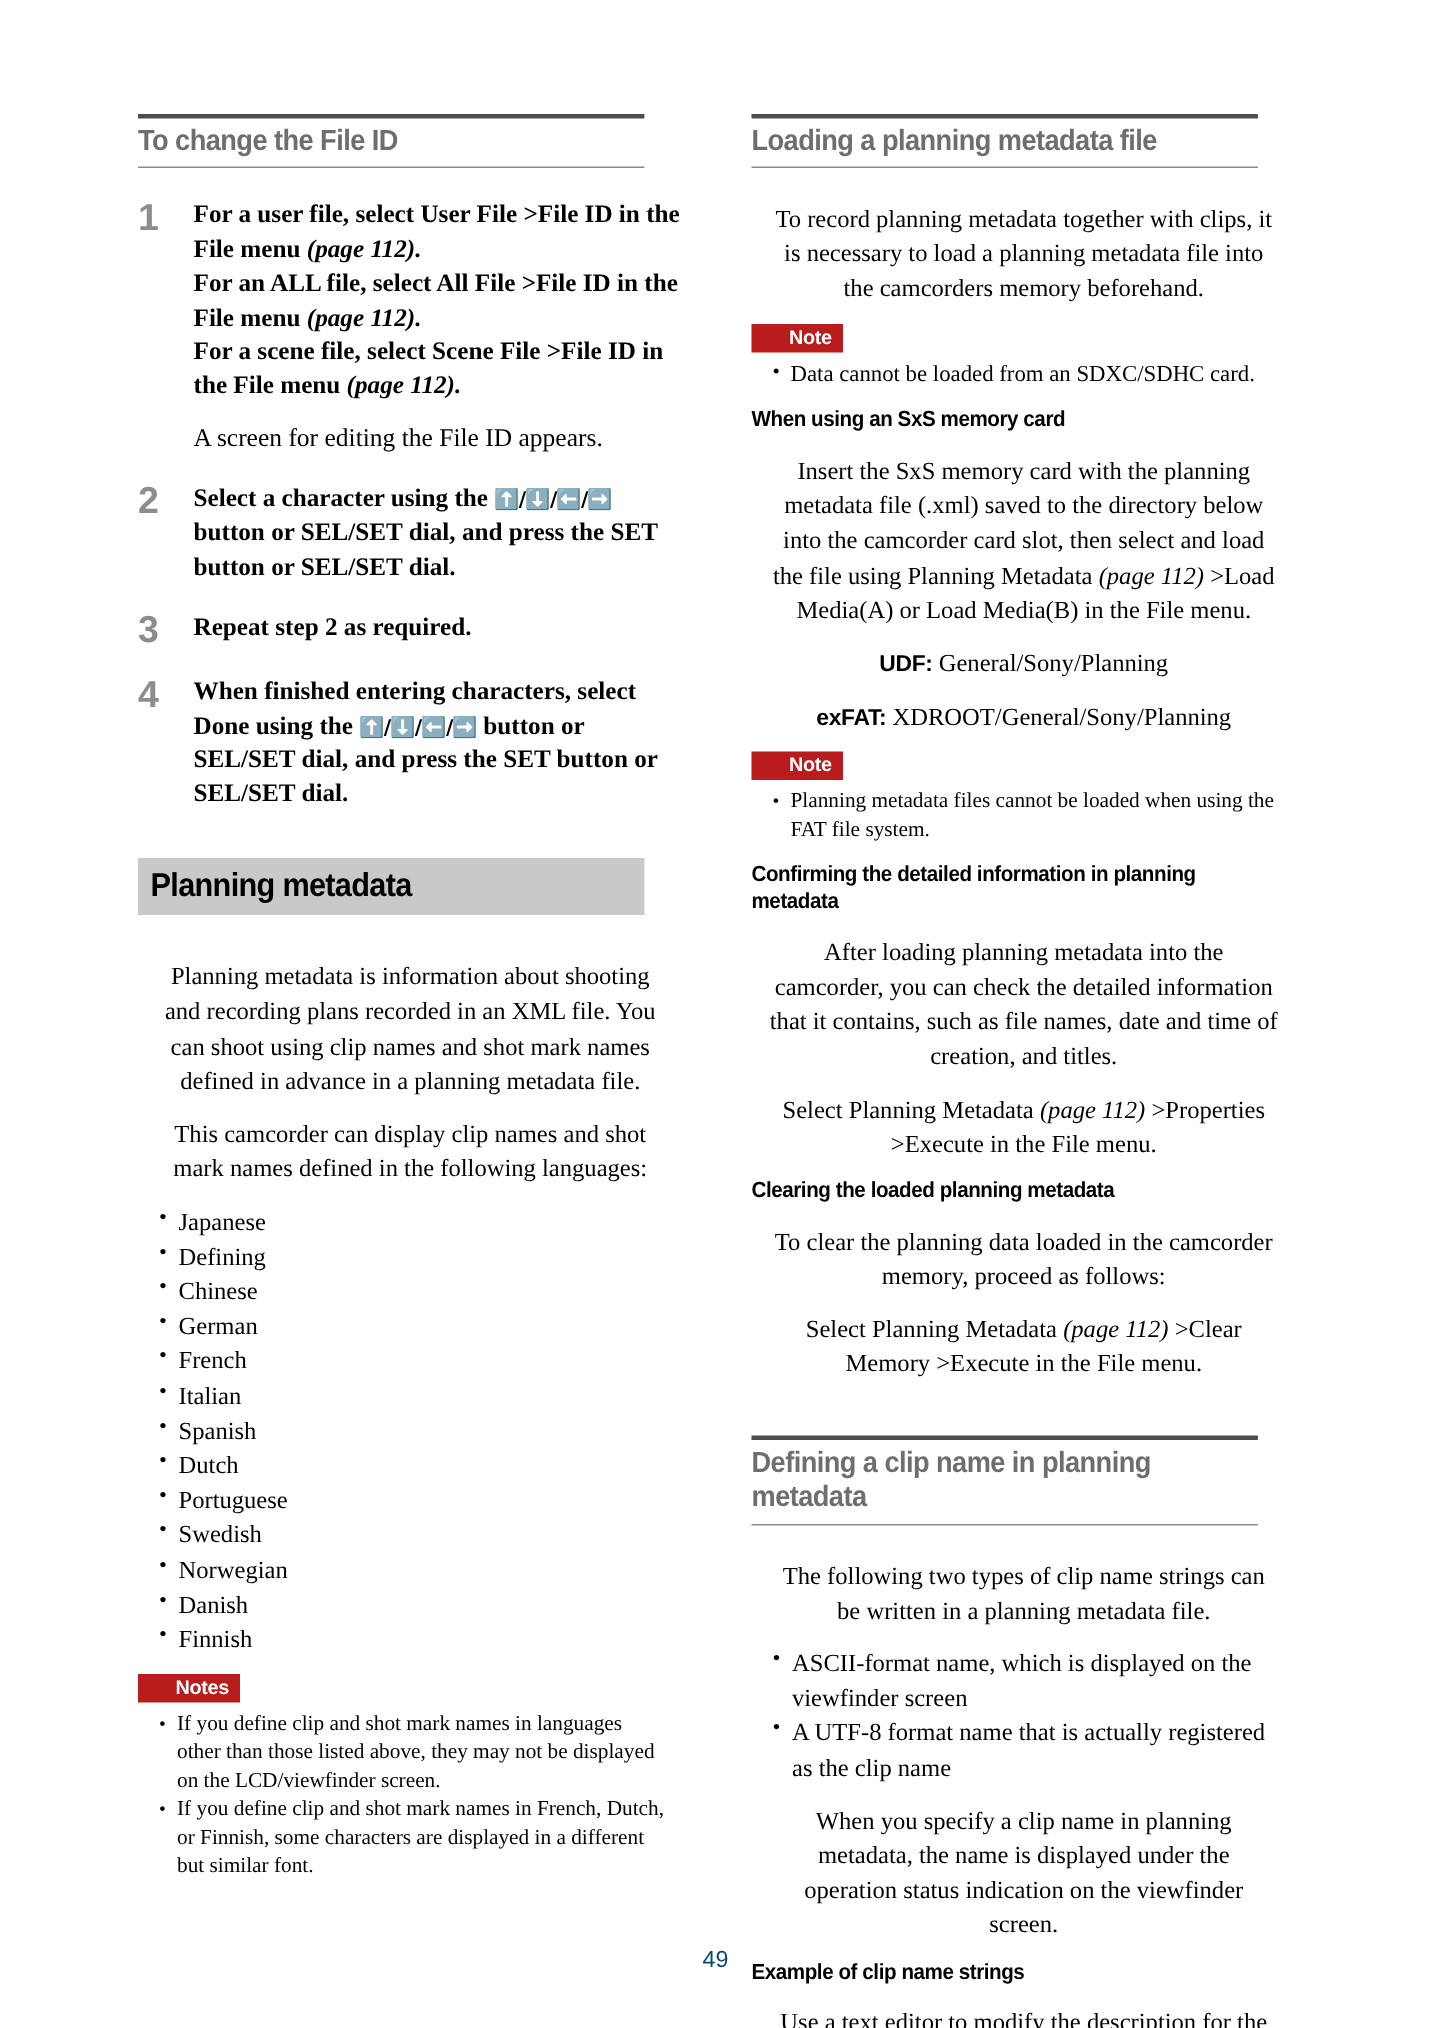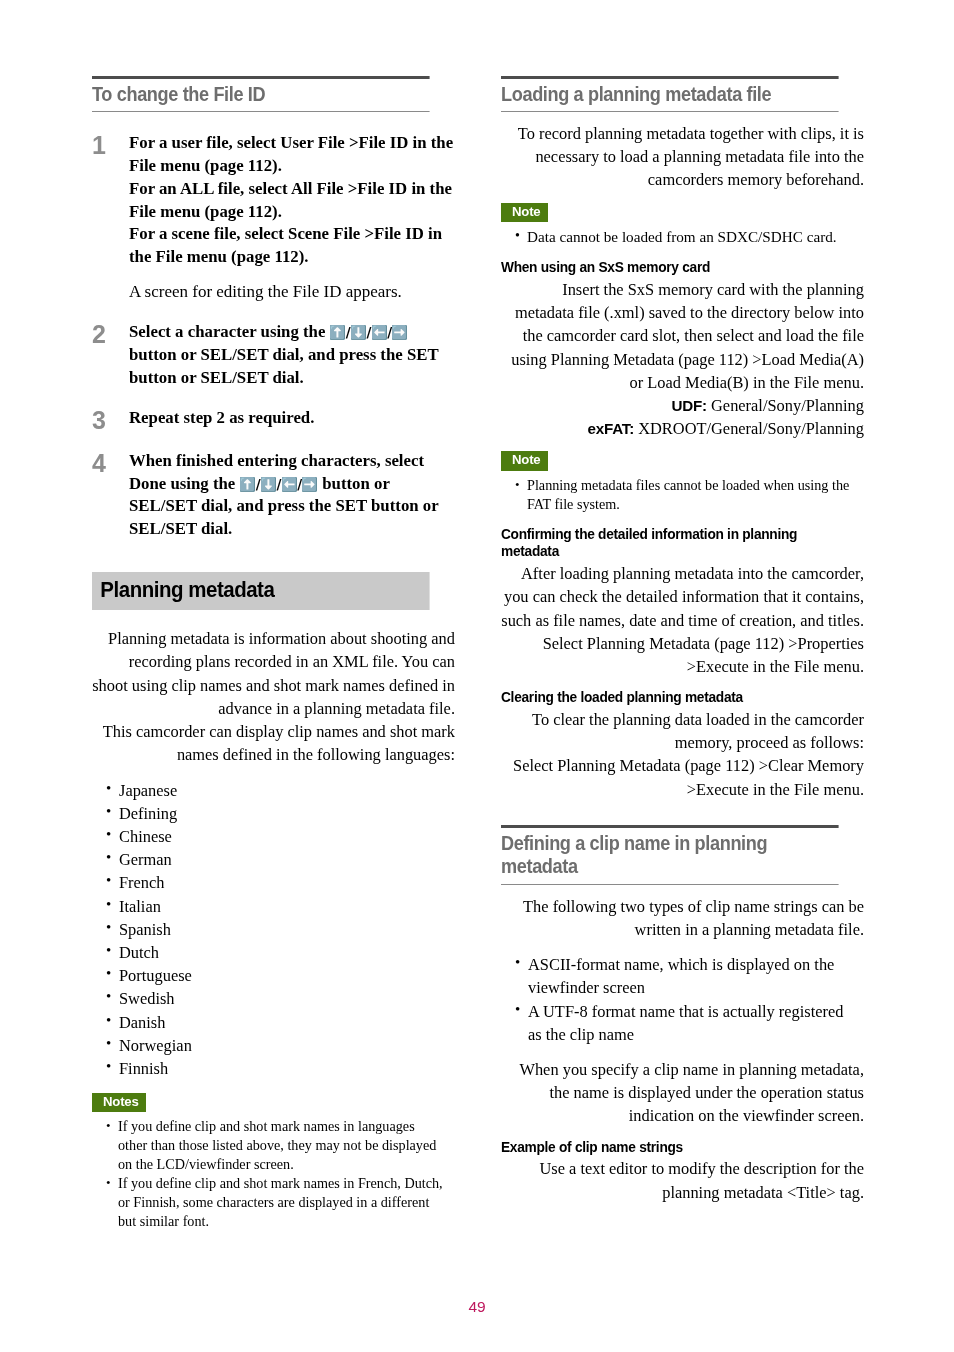--- a/index.html
+++ b/index.html
@@ -74,27 +74,27 @@
     color: #000;
     letter-spacing: -0.3px;
     line-height: 1.22;
     margin: 11px 0 1px 0;
     transform: scaleX(0.94);
     transform-origin: left center;
   }
 
   
   p.body {
-    margin: 0;
+    margin: 12px;
     font-size: 16.4px;
     line-height: 1.415;
-    text-align: right;
-  }
-
-  .ital { }
+    text-align: center;
+  }
+
+  .ital { font-style: italic; }
   .bsans {
     font-family: "Liberation Sans", sans-serif;
     font-weight: bold;
     font-size: 15.2px;
     letter-spacing: -0.2px;
   }
 
   
   .steps { margin-top: 20px; }
   .step {
@@ -159,41 +159,41 @@
   ul.blist.mid li {
     font-size: 15.2px;
     line-height: 1.35;
     padding-left: 14px;
   }
   ul.blist.mid li::before { font-size: 14px; top: 0px; }
 
   
   .note-badge {
     display: inline-block;
-    background: #4d7c0f;
+    background: #b91c1c;
     color: #ffffff;
     font-family: "Liberation Sans", sans-serif;
     font-weight: bold;
     font-size: 13.2px;
     letter-spacing: -0.2px;
-    padding: 1px 7px 2px 11px;
+    padding: 1px 7px 2px 25px;
     line-height: 1.22;
   }
   .note-block { margin: 10px 0 3px 0; }
 
   
   .page-number {
     position: absolute;
     left: 0;
     top: 1298px;
     width: 954px;
     text-align: center;
     font-family: "Liberation Sans", sans-serif;
     font-size: 15.5px;
-    color: #be185d;
+    color: #0c4a6e;
   }
 </style>
 </head>
 <body>
 
 <div class="page">
 
   <div class="columns">
 
     <div class="col">
@@ -254,22 +254,22 @@
         <li>Japanese</li>
         <li>Defining</li>
         <li>Chinese</li>
         <li>German</li>
         <li>French</li>
         <li>Italian</li>
         <li>Spanish</li>
         <li>Dutch</li>
         <li>Portuguese</li>
         <li>Swedish</li>
+        <li>Norwegian</li>
         <li>Danish</li>
-        <li>Norwegian</li>
         <li>Finnish</li>
       </ul>
 
       <div class="note-block">
         <span class="note-badge">Notes</span>
         <ul class="blist small" style="margin-top:5px">
           <li>If you define clip and shot mark names in languages other than those listed above, they may not be displayed on the LCD/viewfinder screen.</li>
           <li>If you define clip and shot mark names in French, Dutch, or Finnish, some characters are displayed in a different but similar font.</li>
         </ul>
       </div>

